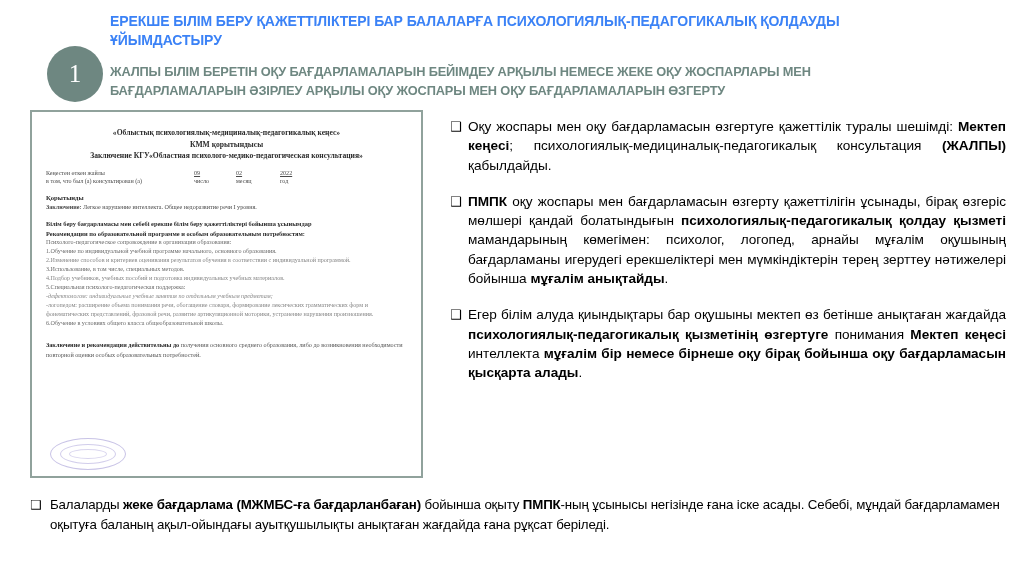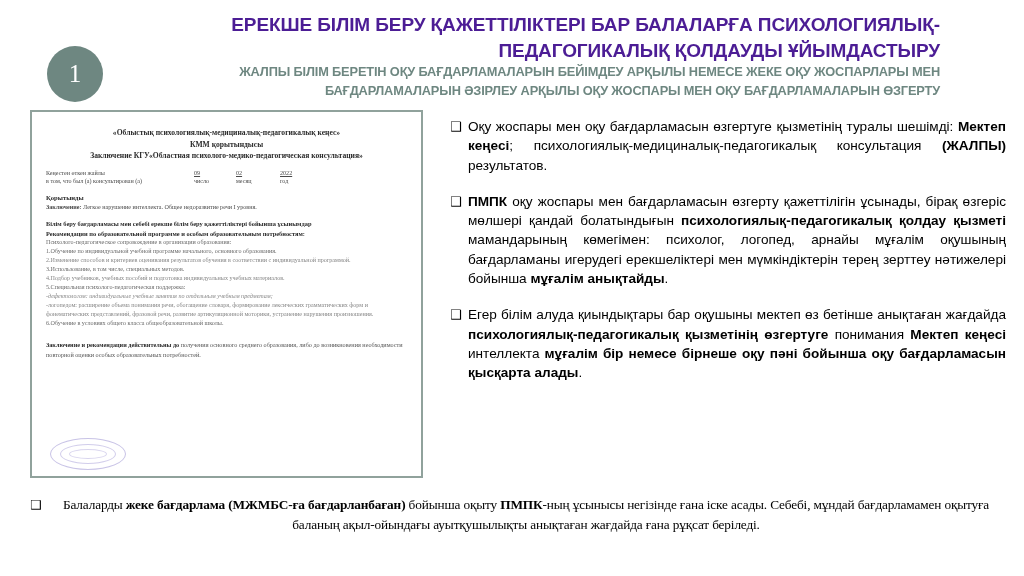--- a/index.html
+++ b/index.html
@@ -15,33 +15,33 @@
     font-family: "Liberation Sans", sans-serif;
     color: #000000;
   }
 
   
   .slide-title {
     position: absolute;
     left: 110px;
     top: 12px;
     width: 830px;
-    text-align: right;
-    font-size: 19px;
+    text-align: left;
+    font-size: 14px;
     font-weight: bold;
     line-height: 1.38;
     letter-spacing: -0.1px;
-    color: #4c1d95;
+    color: #3b82f6;
   }
   .slide-subtitle {
     position: absolute;
     left: 110px;
     top: 62px;
     width: 830px;
-    text-align: right;
+    text-align: left;
     font-size: 12.8px;
     font-weight: bold;
     line-height: 1.52;
     letter-spacing: -0.15px;
     color: #6E8781;
   }
 
   
   .number-badge {
     position: absolute;
@@ -203,23 +203,22 @@
   }
   .bullet-bottom .bullet-mark {
     flex: 0 0 20px;
     font-size: 12.5px;
     line-height: 1.5;
     padding-top: 1px;
   }
   .bullet-bottom .bullet-text {
     font-size: 13.3px;
     line-height: 1.5;
-    text-align: center;
+    text-align: left;
     letter-spacing: -0.15px;
-    font-family: Liberation Serif, serif;
   }
 </style>
 </head>
 <body>
 
 <div class="slide-title">ЕРЕКШЕ БІЛІМ БЕРУ ҚАЖЕТТІЛІКТЕРІ БАР БАЛАЛАРҒА ПСИХОЛОГИЯЛЫҚ-ПЕДАГОГИКАЛЫҚ ҚОЛДАУДЫ ҰЙЫМДАСТЫРУ</div>
 
 <div class="slide-subtitle">ЖАЛПЫ БІЛІМ БЕРЕТІН ОҚУ БАҒДАРЛАМАЛАРЫН БЕЙІМДЕУ АРҚЫЛЫ НЕМЕСЕ ЖЕКЕ ОҚУ ЖОСПАРЛАРЫ МЕН БАҒДАРЛАМАЛАРЫН ӘЗІРЛЕУ АРҚЫЛЫ ОҚУ ЖОСПАРЫ МЕН ОҚУ БАҒДАРЛАМАЛАРЫН ӨЗГЕРТУ</div>
 
 <div class="number-badge">
@@ -265,28 +264,28 @@
     <div class="doc-final">
       <span>Заключение и рекомендации действительны до</span><span class="reg">  получения основного  среднего  образования,  либо до возникновения необходимости  повторной оценки особых образовательных потребностей.</span>
     </div>
     <div class="doc-stamp"></div>
   </div>
 </div>
 
 <div class="bullets-right">
   <div class="bullet">
     <div class="bullet-mark">❑</div>
-    <div class="bullet-text"><span>Оқу жоспары мен оқу бағдарламасын өзгертуге қызметінің туралы шешімді: </span><b>Мектеп кеңесі</b><span>; психологиялық-медициналық-педагогикалық консультация </span><b>(ЖАЛПЫ)</b><span> результатов.</span></div>
+    <div class="bullet-text"><span>Оқу жоспары мен оқу бағдарламасын өзгертуге қажеттілік туралы шешімді: </span><b>Мектеп кеңесі</b><span>; психологиялық-медициналық-педагогикалық консультация </span><b>(ЖАЛПЫ)</b><span> қабылдайды.</span></div>
   </div>
   <div class="bullet">
     <div class="bullet-mark">❑</div>
     <div class="bullet-text"><b>ПМПК</b><span> оқу жоспары мен бағдарламасын өзгерту қажеттілігін ұсынады, бірақ өзгеріс мөлшері қандай болатындығын </span><b>психологиялық-педагогикалық қолдау қызметі</b><span> мамандарының көмегімен: психолог, логопед, арнайы мұғалім оқушының бағдарламаны игерудегі ерекшеліктері мен мүмкіндіктерін терең зерттеу нәтижелері бойынша </span><b>мұғалім анықтайды</b><span>.</span></div>
   </div>
   <div class="bullet">
     <div class="bullet-mark">❑</div>
-    <div class="bullet-text"><span>Егер білім алуда қиындықтары бар оқушыны мектеп өз бетінше анықтаған жағдайда </span><b>психологиялық-педагогикалық қызметінің өзгертуге</b><span> понимания </span><b>Мектеп кеңесі</b><span> интеллекта </span><b>мұғалім бір немесе бірнеше оқу пәні бойынша оқу бағдарламасын қысқарта алады</b><span>.</span></div>
+    <div class="bullet-text"><span>Егер білім алуда қиындықтары бар оқушыны мектеп өз бетінше анықтаған жағдайда </span><b>психологиялық-педагогикалық қызметінің өзгертуге</b><span> понимания </span><b>Мектеп кеңесі</b><span> интеллекта </span><b>мұғалім бір немесе бірнеше оқу бірақ бойынша оқу бағдарламасын қысқарта алады</b><span>.</span></div>
   </div>
 </div>
 
 <div class="bullet-bottom">
   <div class="bullet-mark">❑</div>
   <div class="bullet-text"><span>Балаларды </span><b>жеке бағдарлама (МЖМБС-ға бағдарланбаған)</b><span> бойынша оқыту </span><b>ПМПК</b><span>-ның ұсынысы негізінде ғана іске асады. Себебі, мұндай бағдарламамен оқытуға баланың ақыл-ойындағы ауытқушылықты анықтаған жағдайда ғана рұқсат беріледі.</span></div>
 </div>
 
 </body></html>

